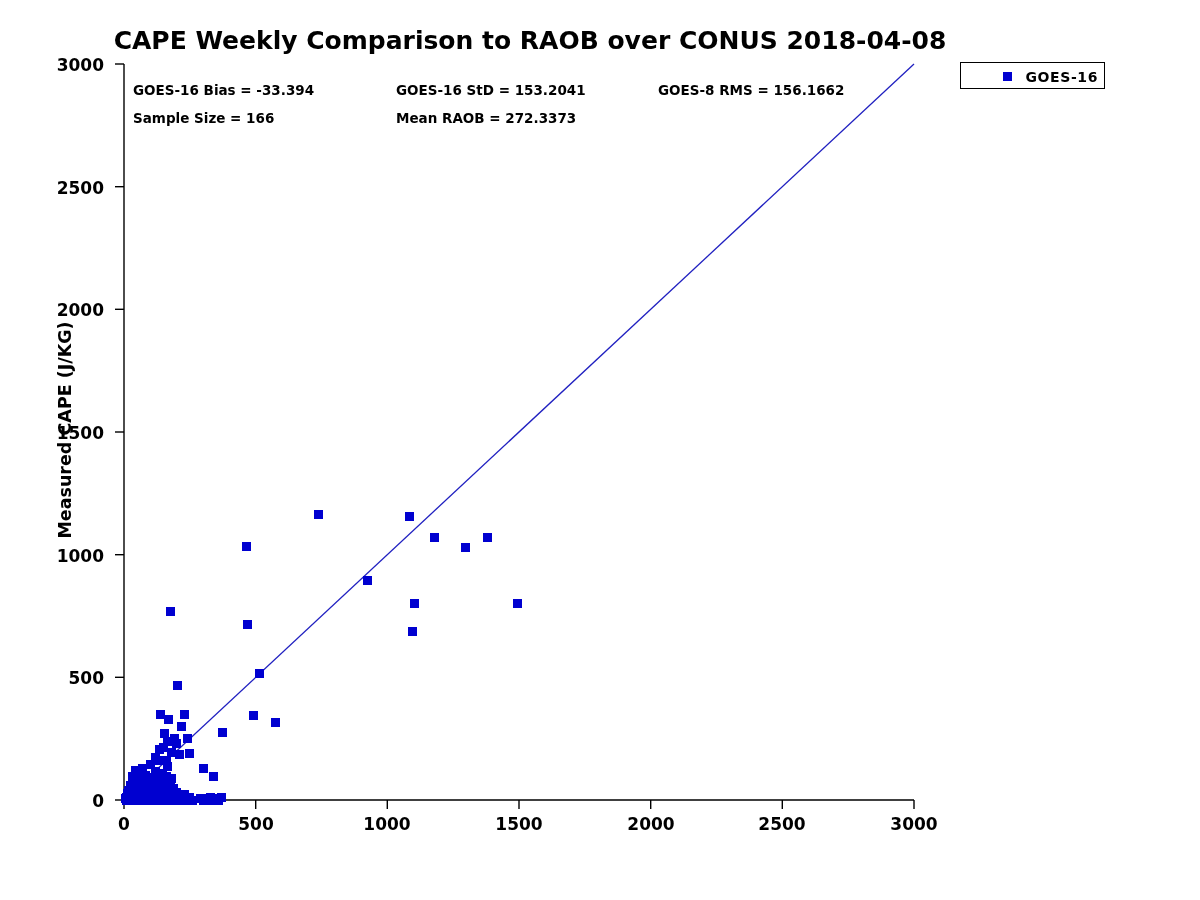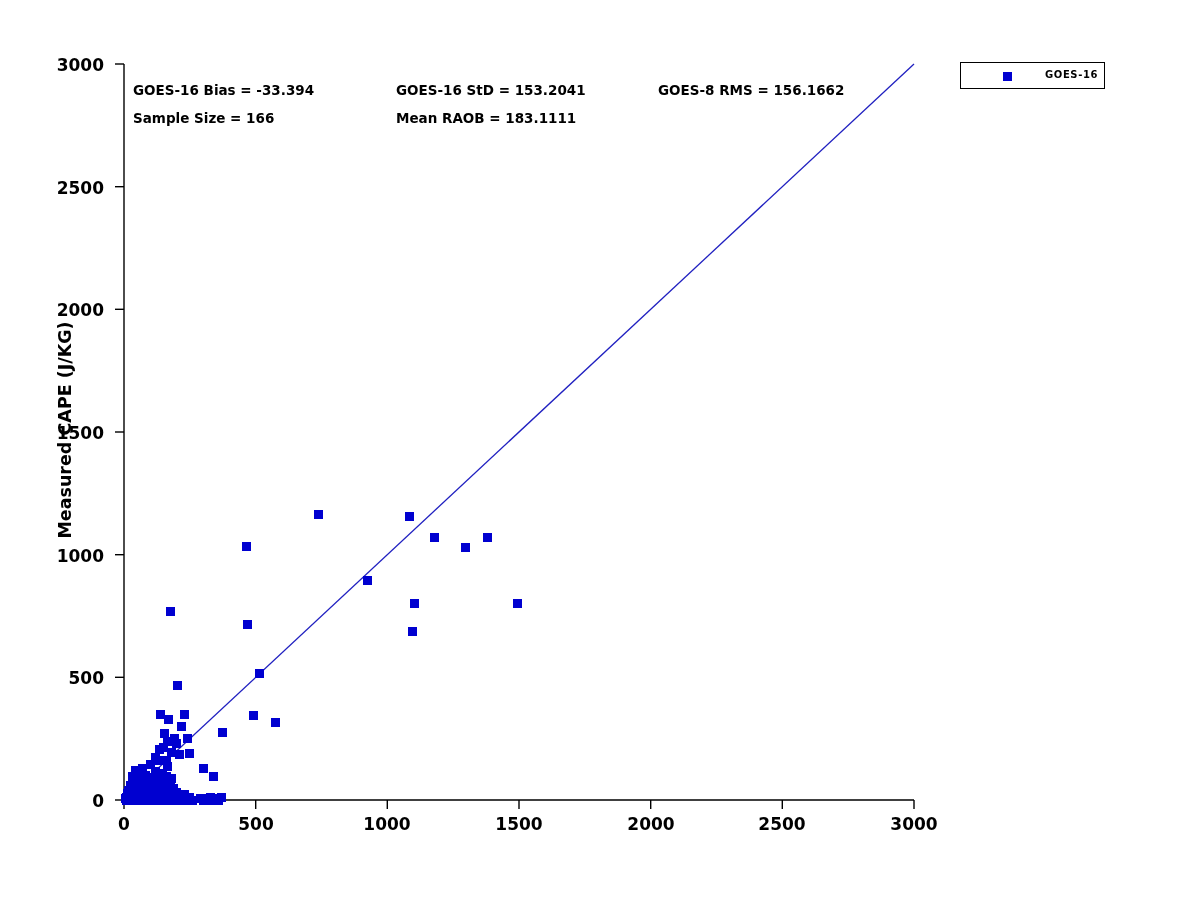--- a/index.html
+++ b/index.html
@@ -114,39 +114,40 @@
     width: 9px;
     height: 9px;
     background: #0000d0;
   }
   #legend .legend-label {
     position: absolute;
     left: 0;
     top: 6px;
     width: 137px;
     text-align: right;
-    font-size: 10px;
+    font-size: 14px;
     font-weight: bold;
     letter-spacing: 0.6px;
     color: #000000;
   }
   .marker {
     position: absolute;
     width: 9px;
     height: 9px;
     background: #0000d0;
     margin-left: -4.5px;
     margin-top: -4.5px;
   }
 </style>
 </head>
 <body>
 
 <div id="figure">
 
+  <div class="chart-title">CAPE Weekly Comparison to RAOB over CONUS 2018-04-08</div>
 
   <svg id="axes-svg">
 
     <line x1="124" y1="64" x2="124" y2="800" stroke="#000000" stroke-width="1.4"></line>
 
     <line x1="124" y1="800" x2="914" y2="800" stroke="#000000" stroke-width="1.4"></line>
 
     <g stroke="#000000" stroke-width="1.4">
       <line x1="124" y1="800" x2="115" y2="800"></line>
       <line x1="124" y1="677.3" x2="115" y2="677.3"></line>
@@ -185,21 +186,21 @@
   <div class="tick-label-x" style="left:606px; top:814px;">2000</div>
   <div class="tick-label-x" style="left:737px; top:814px;">2500</div>
   <div class="tick-label-x" style="left:869px; top:814px;">3000</div>
 
   <div class="axis-title-y">Measured CAPE (J/KG)</div>
 
   <div class="stat-text" style="left:133px; top:82px;">GOES-16 Bias = -33.394</div>
   <div class="stat-text" style="left:396px; top:82px;">GOES-16 StD = 153.2041</div>
   <div class="stat-text" style="left:658px; top:82px;">GOES-8 RMS = 156.1662</div>
   <div class="stat-text" style="left:133px; top:110px;">Sample Size = 166</div>
-  <div class="stat-text" style="left:396px; top:110px;">Mean RAOB = 183.1111</div>
+  <div class="stat-text" style="left:396px; top:110px;">Mean RAOB = 272.3373</div>
 
   <div id="plot">
       <div class="marker" style="left: 1.31667px; top: 734.773px; background: rgb(0, 0, 208);"></div>
       <div class="marker" style="left: 2.10667px; top: 733.056px; background: rgb(0, 0, 208);"></div>
       <div class="marker" style="left: 2.63333px; top: 736px; background: rgb(0, 0, 208);"></div>
       <div class="marker" style="left: 3.16px; top: 729.867px; background: rgb(0, 0, 208);"></div>
       <div class="marker" style="left: 3.95px; top: 734.037px; background: rgb(0, 0, 208);"></div>
       <div class="marker" style="left: 4.74px; top: 726.187px; background: rgb(0, 0, 208);"></div>
       <div class="marker" style="left: 5.26667px; top: 736px; background: rgb(0, 0, 208);"></div>
       <div class="marker" style="left: 5.79333px; top: 731.584px; background: rgb(0, 0, 208);"></div>

